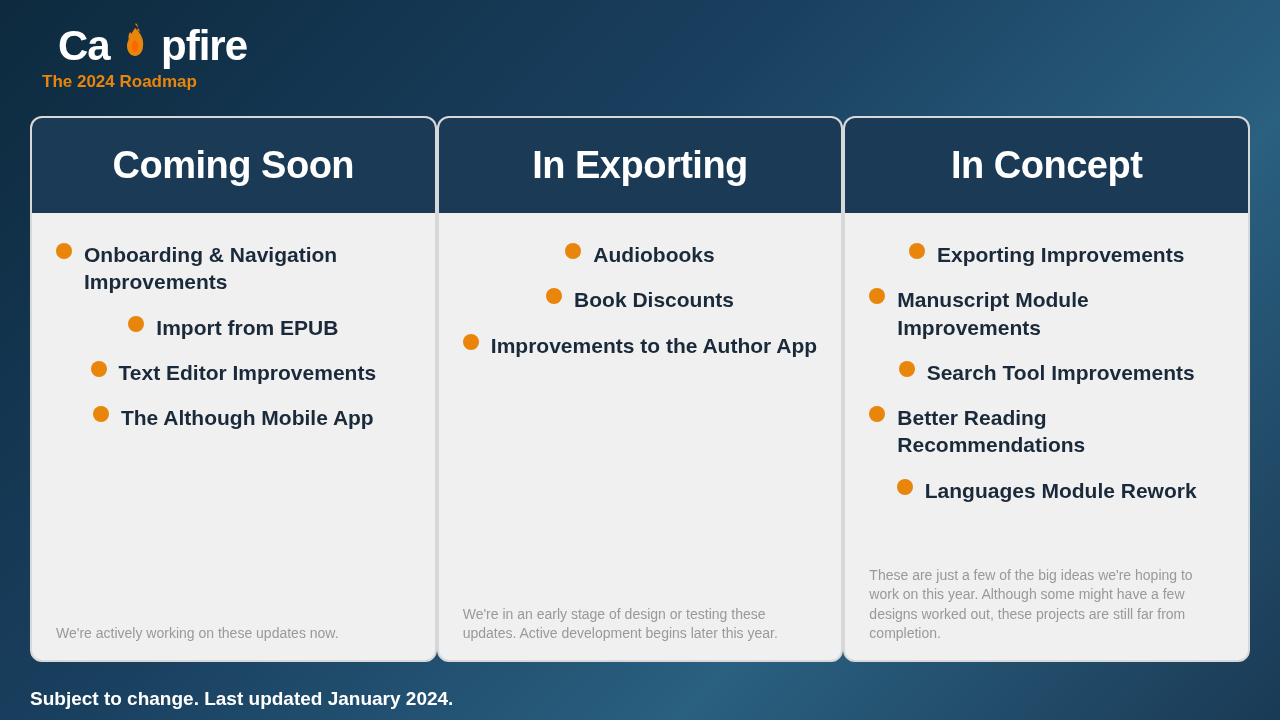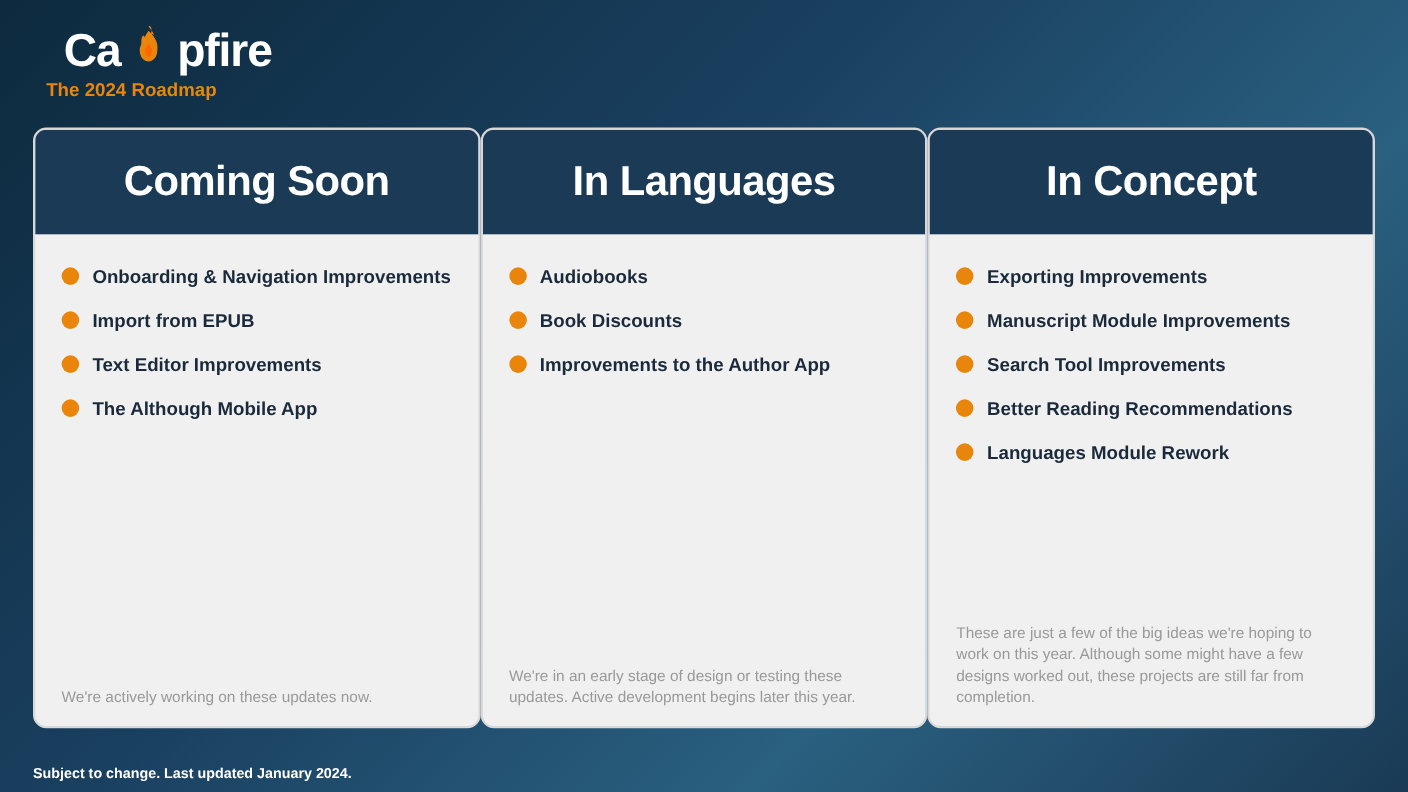--- a/index.html
+++ b/index.html
@@ -94,24 +94,25 @@
       list-style: none;
       display: flex;
       flex-direction: column;
       gap: 18px;
     }
 
     .items-list li {
       display: flex;
       align-items: flex-start;
       gap: 12px;
-      font-size: 17px;
+      font-size: 21px;
       font-weight: 700;
       color: #1a2a3a;
       line-height: 1.3;
+      justify-content: center;
     }
 
     .bullet {
       width: 16px;
       height: 16px;
       border-radius: 50%;
       background: #e8850a;
       flex-shrink: 0;
       margin-top: 2px;
     }
@@ -124,21 +125,21 @@
       margin-top: auto;
       padding-top: 10px;
     }
 
     
     .page-footer {
       position: absolute;
       bottom: 10px;
       left: 30px;
       color: #ffffff;
-      font-size: 13px;
+      font-size: 19px;
       font-weight: 700;
     }
   </style>
 </head>
 <body>
 
 <header class="header">
   <div class="logo-row">
     <span class="logo-text">
       Ca
@@ -178,21 +179,21 @@
           <li>
             <div class="bullet"></div>
             <span>The Although Mobile App</span>
           </li>
         </ul>
         <div class="card-footer">We're actively working on these updates now.</div>
       </div>
     </div>
     <div class="card">
       <div class="card-header">
-        <h2>In Languages</h2>
+        <h2>In Exporting</h2>
       </div>
       <div class="card-body">
         <ul class="items-list">
           <li>
             <div class="bullet"></div>
             <span>Audiobooks</span>
           </li>
           <li>
             <div class="bullet"></div>
             <span>Book Discounts</span>

